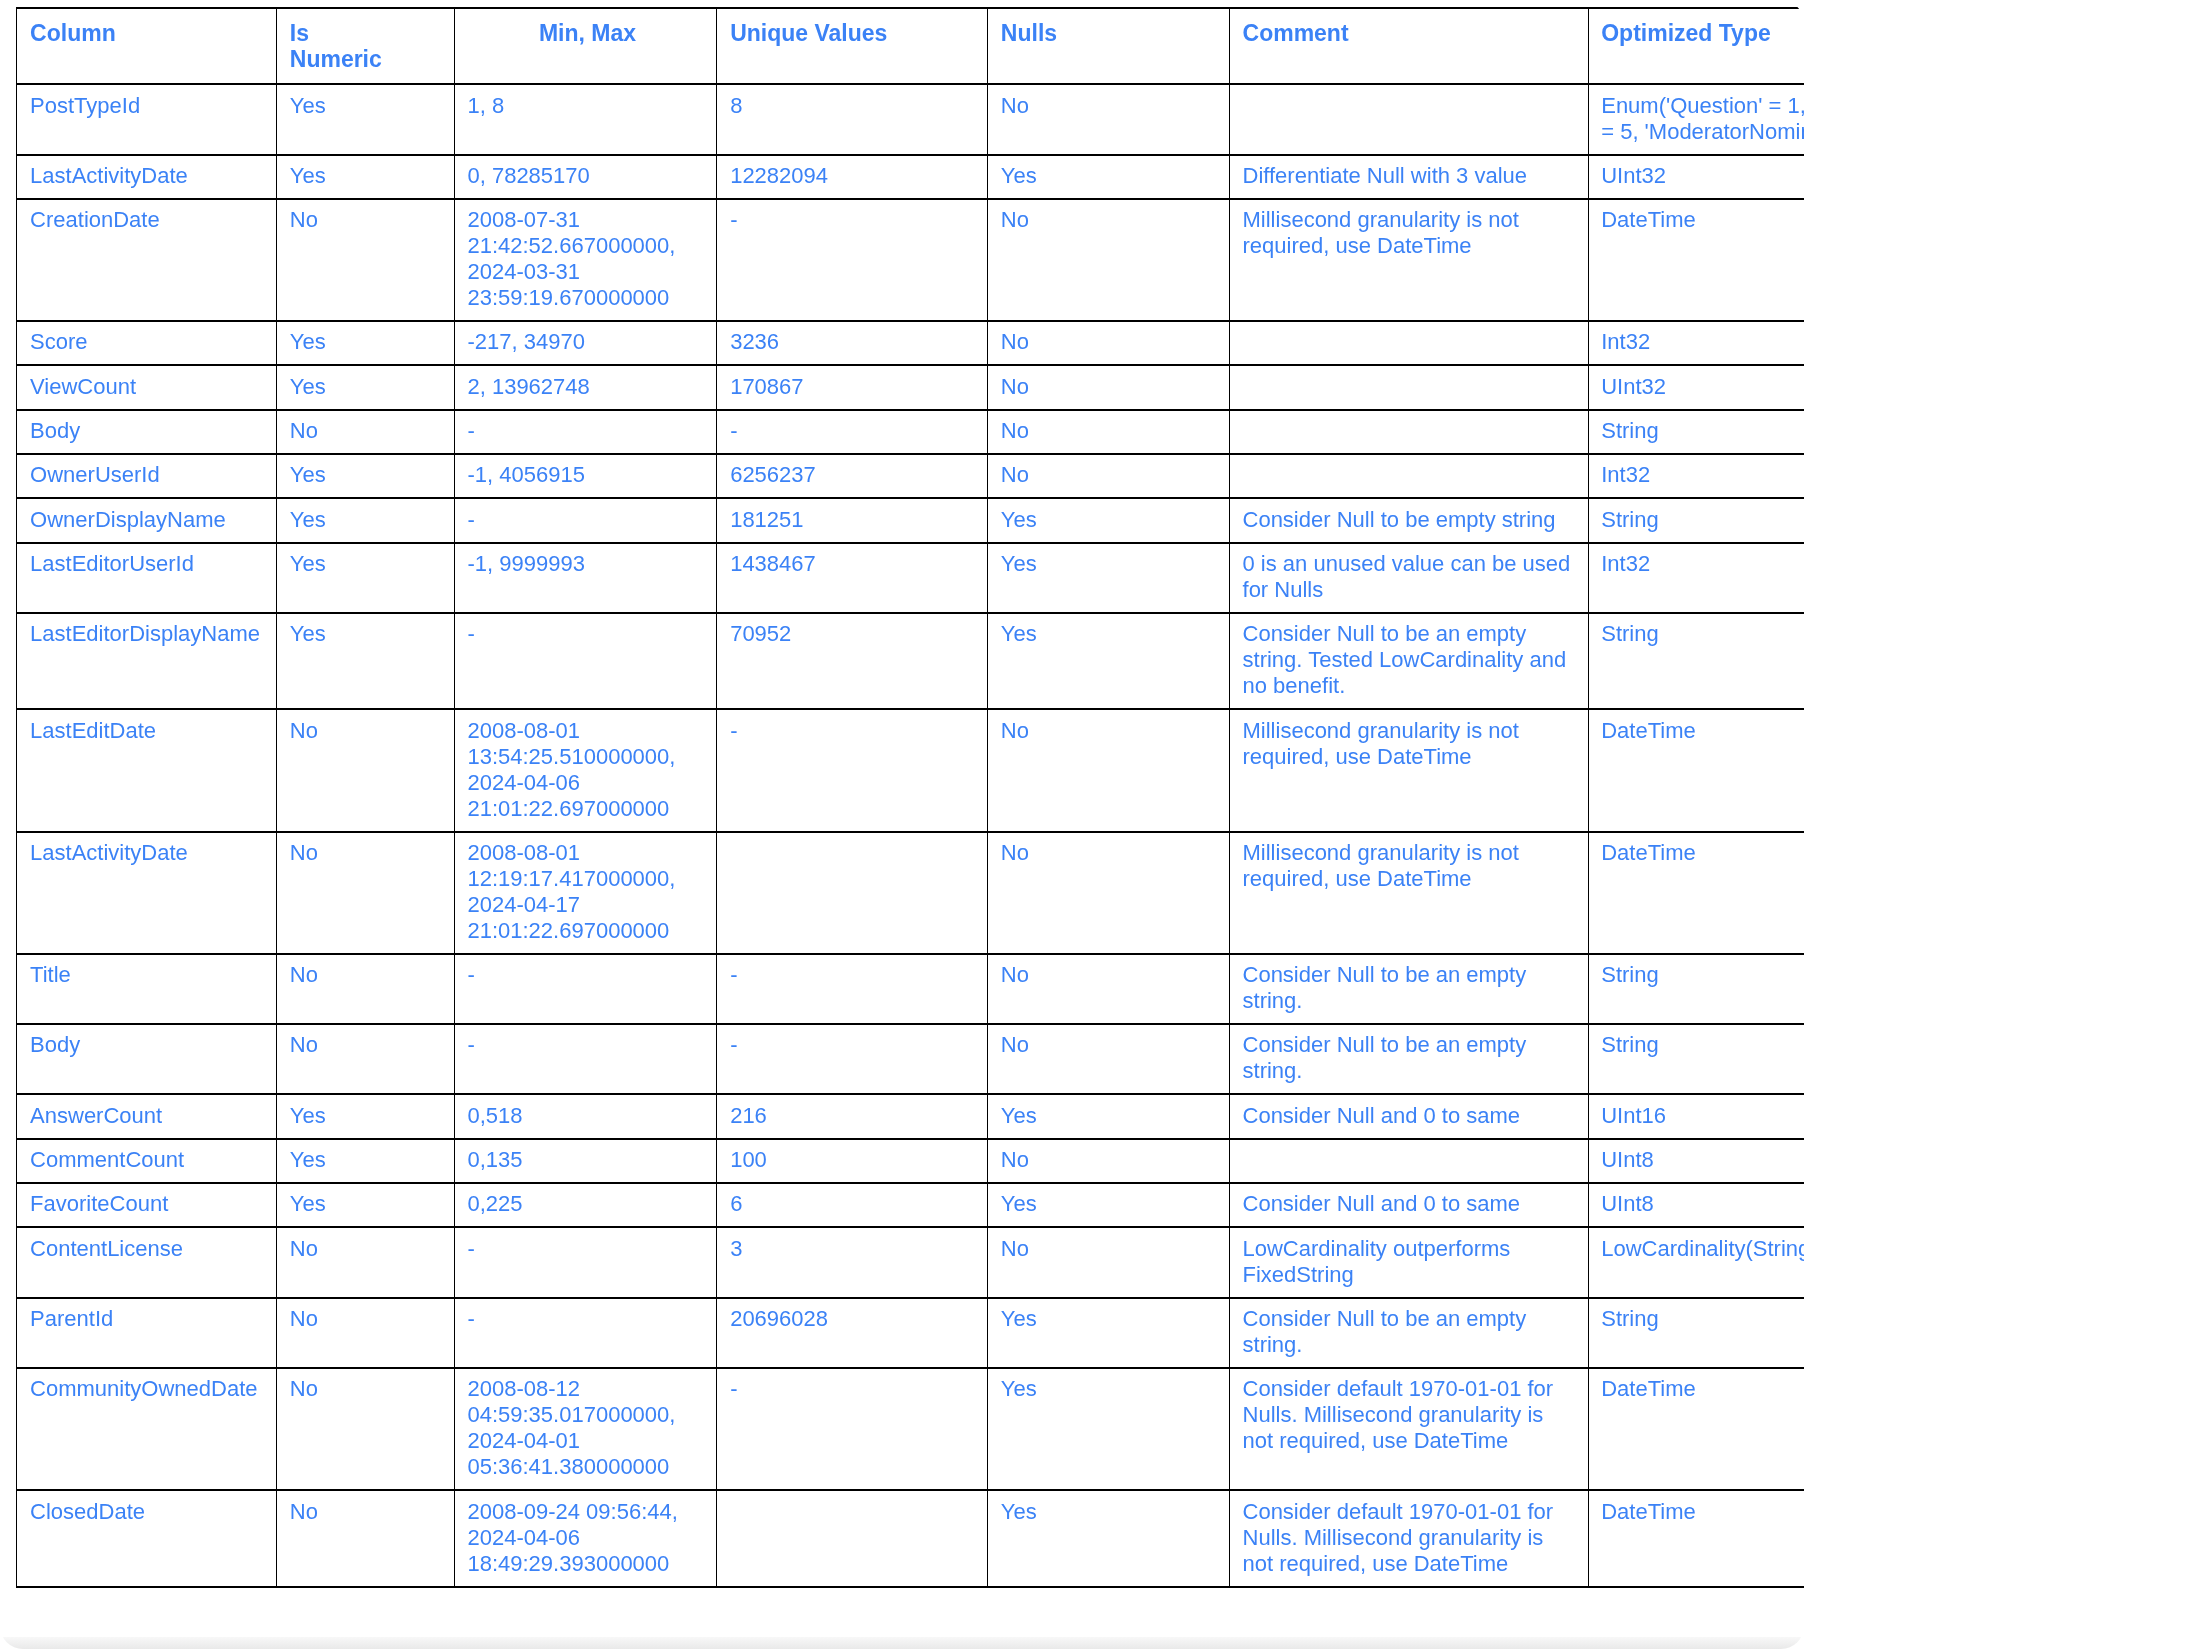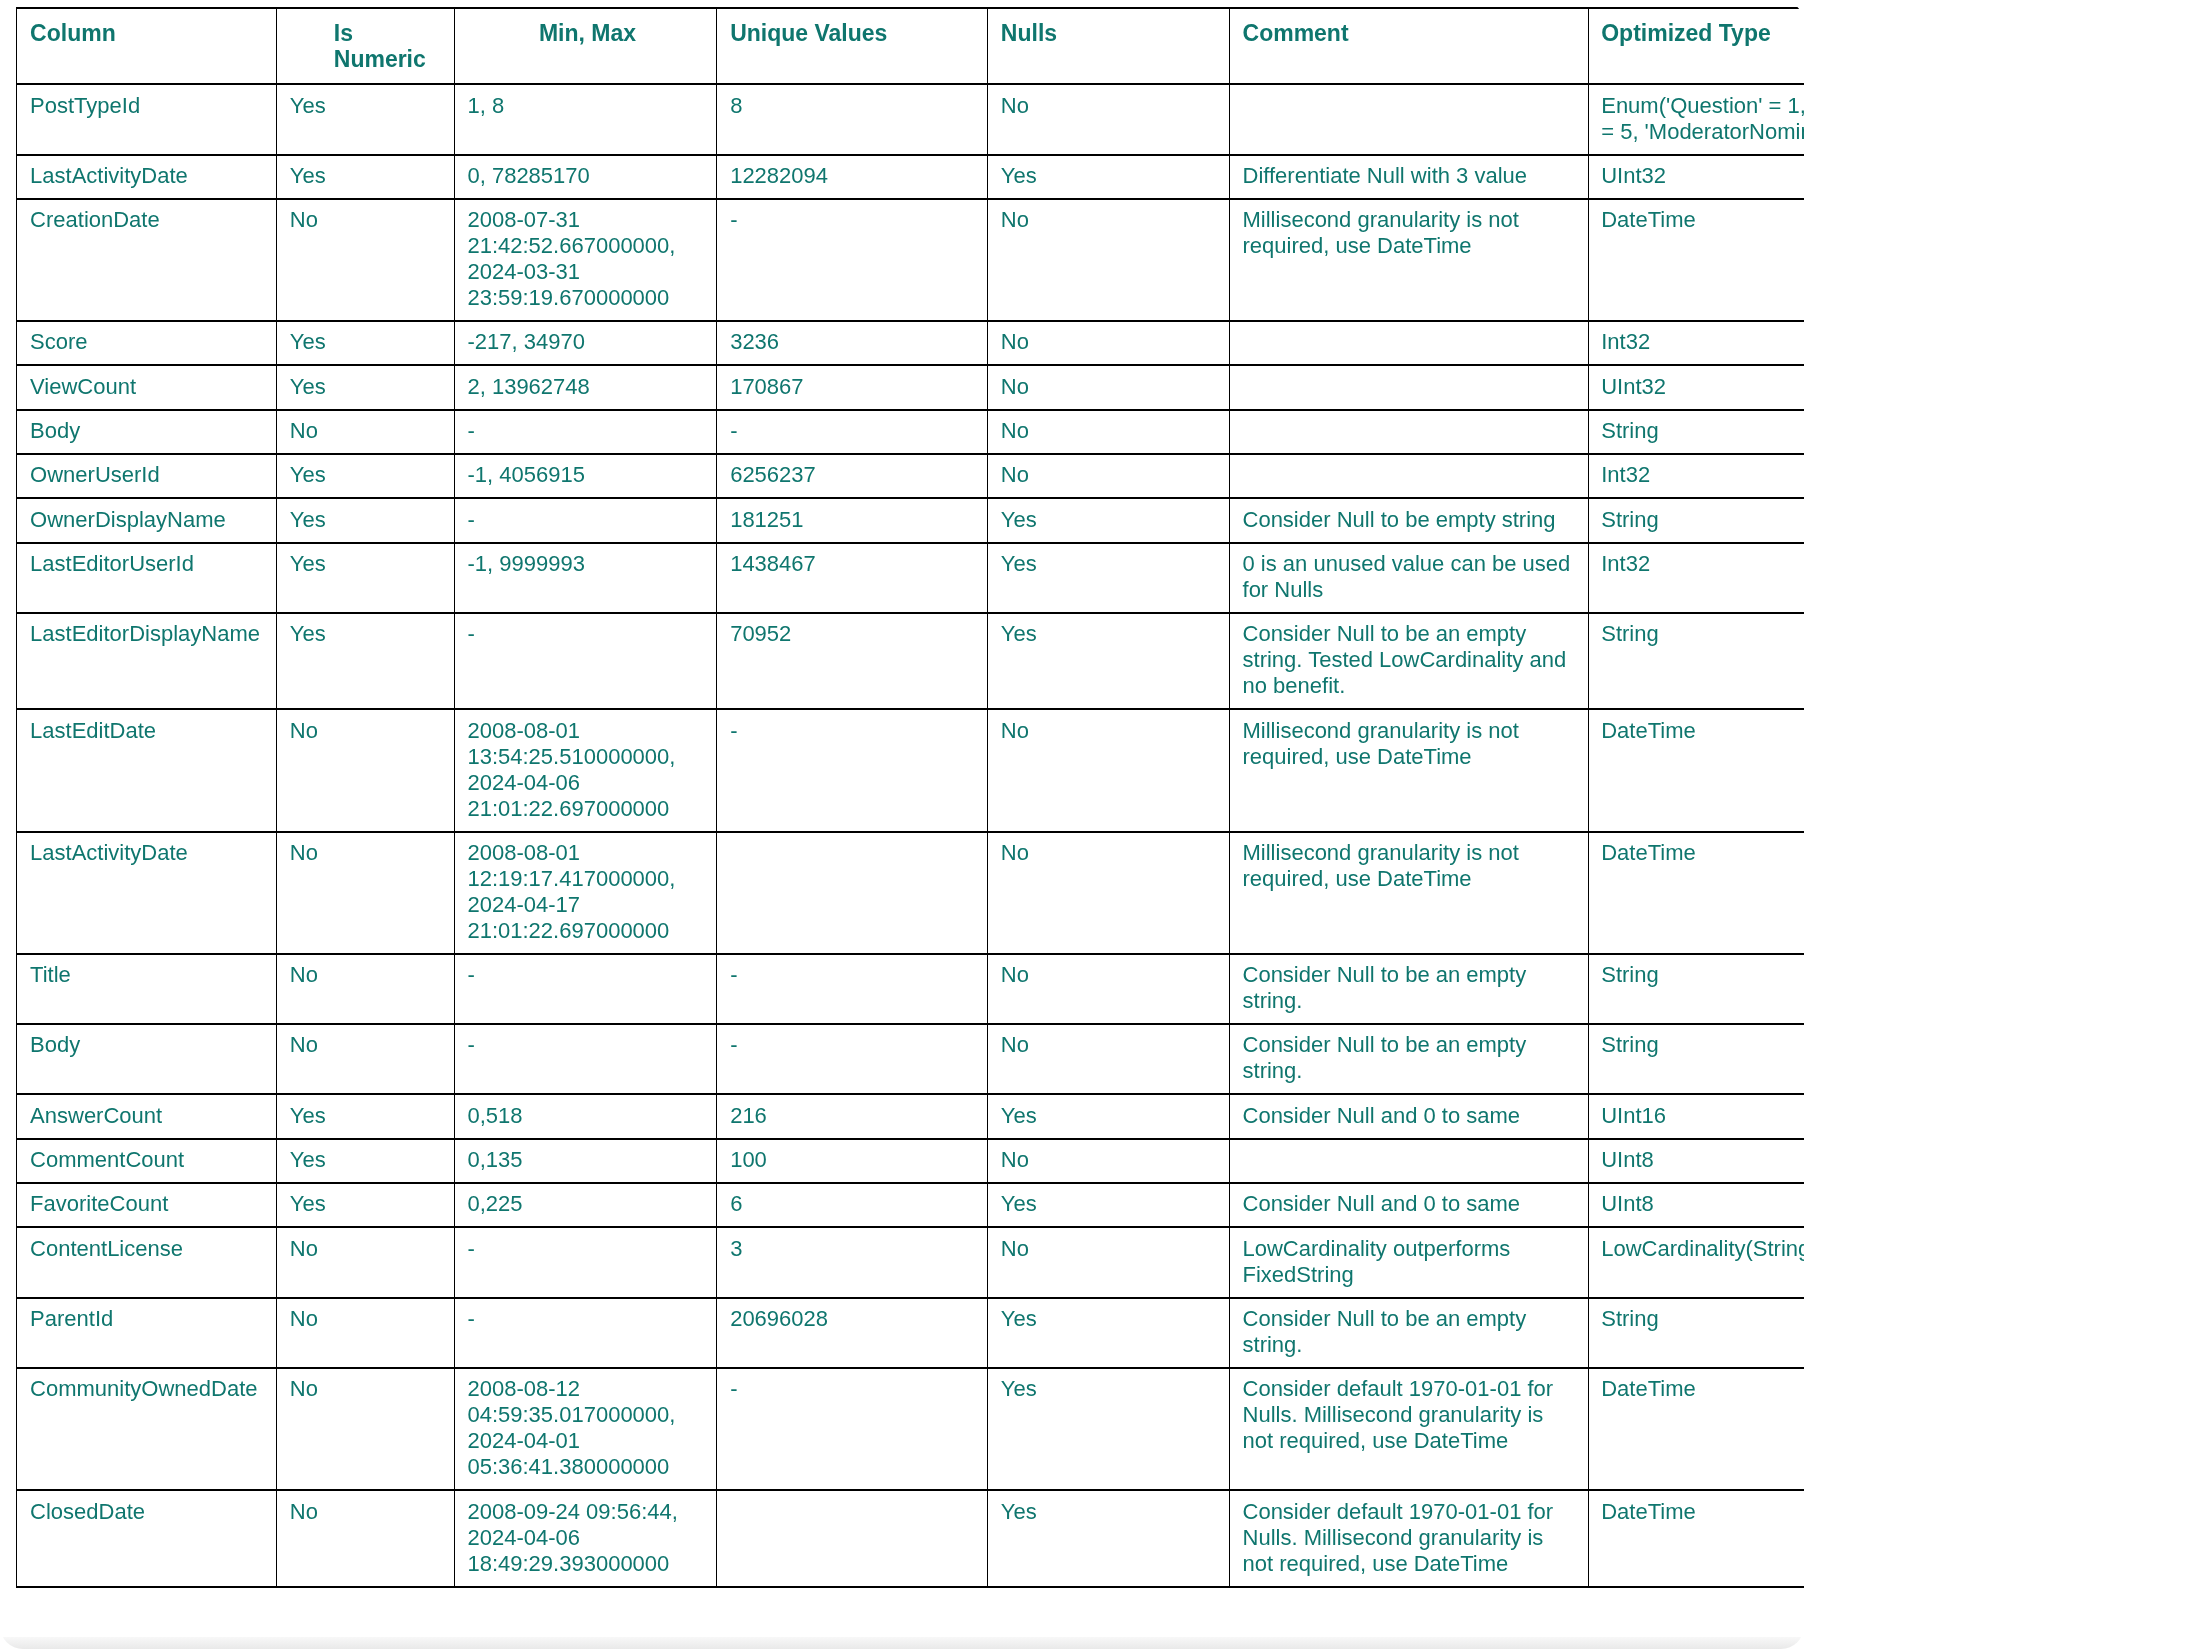--- a/index.html
+++ b/index.html
@@ -7,21 +7,21 @@
     padding: 0;
     background: #ffffff;
   }
   .page {
     position: relative;
     width: 1804px;
     height: 1649px;
     background: #ffffff;
     overflow: hidden;
     font-family: "Liberation Sans", "DejaVu Sans", sans-serif;
-    color: #0f766e;
+    color: #3b82f6;
     border-radius: 23px;
   }
   table.schema-table {
     position: absolute;
     left: 16.4px;
     top: 7.3px;
     width: 2184px;
     border-collapse: collapse;
     table-layout: fixed;
     background: #ffffff;
@@ -55,21 +55,20 @@
   th[data-key="is_numeric"]     { width: 155px; }
   th[data-key="min_max"]        { width: 240px; text-align: center; }
   th[data-key="unique_values"]  { width: 248px; }
   th[data-key="nulls"]          { width: 219px; }
   th[data-key="comment"]        { width: 336px; }
   th[data-key="optimized_type"] { width: 747px; }
   
   th[data-key="is_numeric"] span {
     display: inline-block;
     max-width: 95px;
-    margin-left: 44px;
   }
   .bottom-strip {
     position: absolute;
     left: 0;
     bottom: 0;
     width: 100%;
     height: 11.8px;
     background: linear-gradient(180deg, #f8f8f8 0%, #e9e9e9 100%);
   }
 </style>

